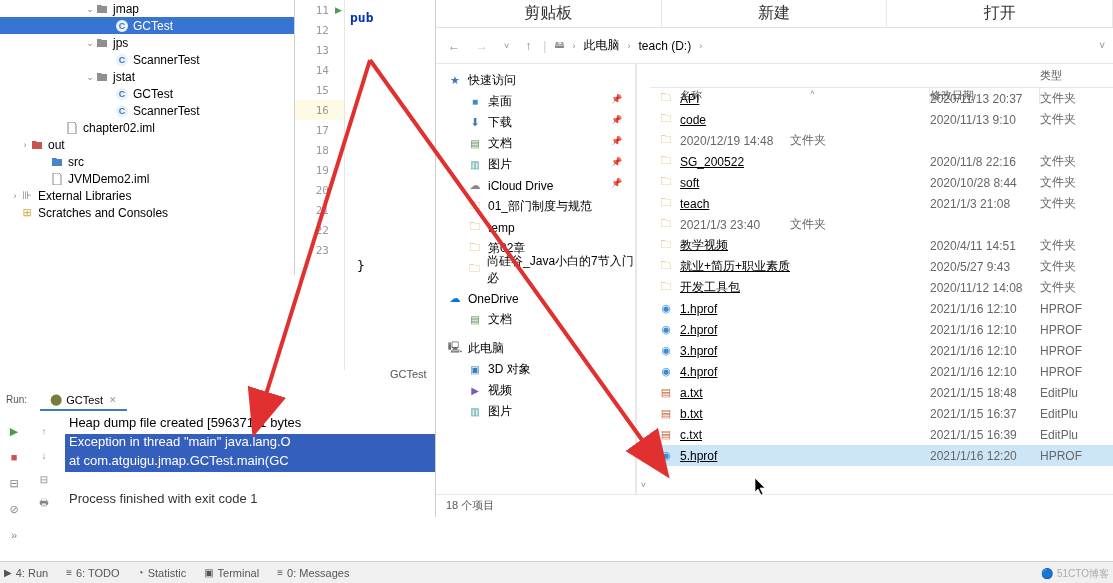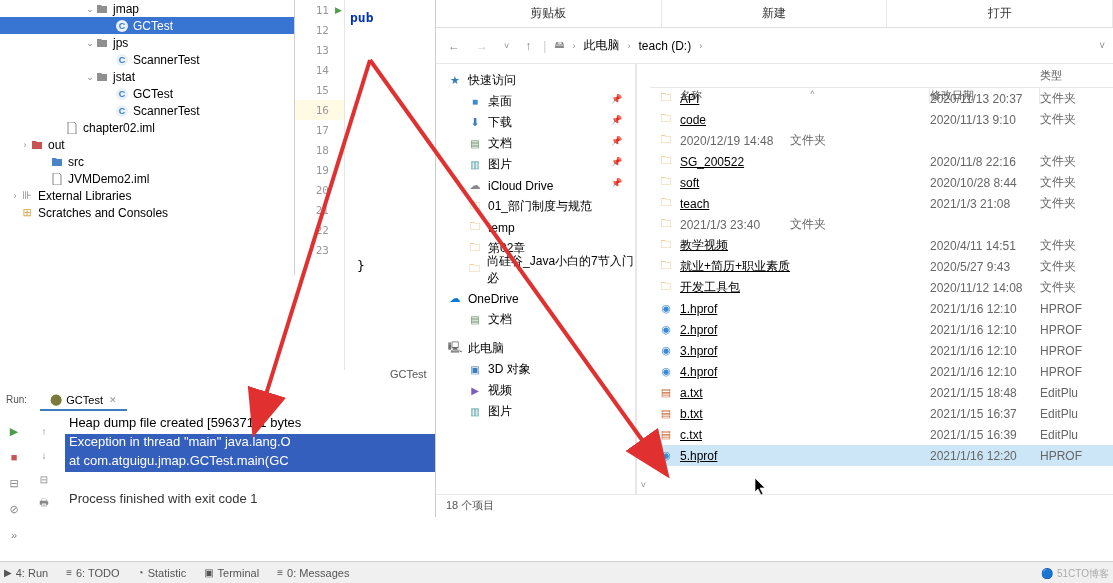--- a/index.html
+++ b/index.html
@@ -36,21 +36,21 @@
     
     
     .bottom-bar { position: absolute; left: 0; bottom: 0; width: 1113px; height: 22px; background: #f0f0f0; border-top: 1px solid #d0d0d0; display: flex; align-items: center; padding-left: 4px; font-size: 11px; color: #555; gap: 18px; }
     .bottom-bar-item { display: flex; align-items: center; gap: 4px; cursor: pointer; }
     .bottom-bar-item .icon { font-size: 10px; }
     .watermark { position: absolute; right: 4px; bottom: 2px; font-size: 10px; color: #aaa; }
     
     
     .explorer { position: absolute; left: 435px; top: 0; width: 678px; height: 517px; background: #fff; border-left: 1px solid #ccc; }
     .explorer-tabs { display: flex; height: 28px; border-bottom: 1px solid #e0e0e0; }
-    .explorer-tab { flex: 1; display: flex; align-items: center; justify-content: center; font-size: 12px; color: #333; border-right: 1px solid #e8e8e8; cursor: pointer; }
+    .explorer-tab { flex: 1; display: flex; align-items: center; justify-content: center; font-size: 16px; color: #333; border-right: 1px solid #e8e8e8; cursor: pointer; }
     .explorer-nav { height: 36px; display: flex; align-items: center; padding: 0 8px; gap: 8px; border-bottom: 1px solid #e8e8e8; }
     .nav-arrow { color: #888; font-size: 12px; padding: 0 4px; cursor: pointer; }
     .nav-sep { color: #ccc; }
     .nav-drive-icon { color: #888; font-size: 10px; }
     .breadcrumb-item { cursor: pointer; }
     .breadcrumb-sep { color: #888; font-size: 9px; }
     .nav-dropdown { margin-left: auto; color: #888; font-size: 10px; cursor: pointer; }
     .explorer-body { display: flex; height: 430px; }
     .explorer-side { width: 200px; border-right: 1px solid #e8e8e8; padding: 6px 0; overflow: hidden; }
     .side-item { display: flex; align-items: center; height: 21px; padding-left: 12px; cursor: pointer; gap: 6px; }

